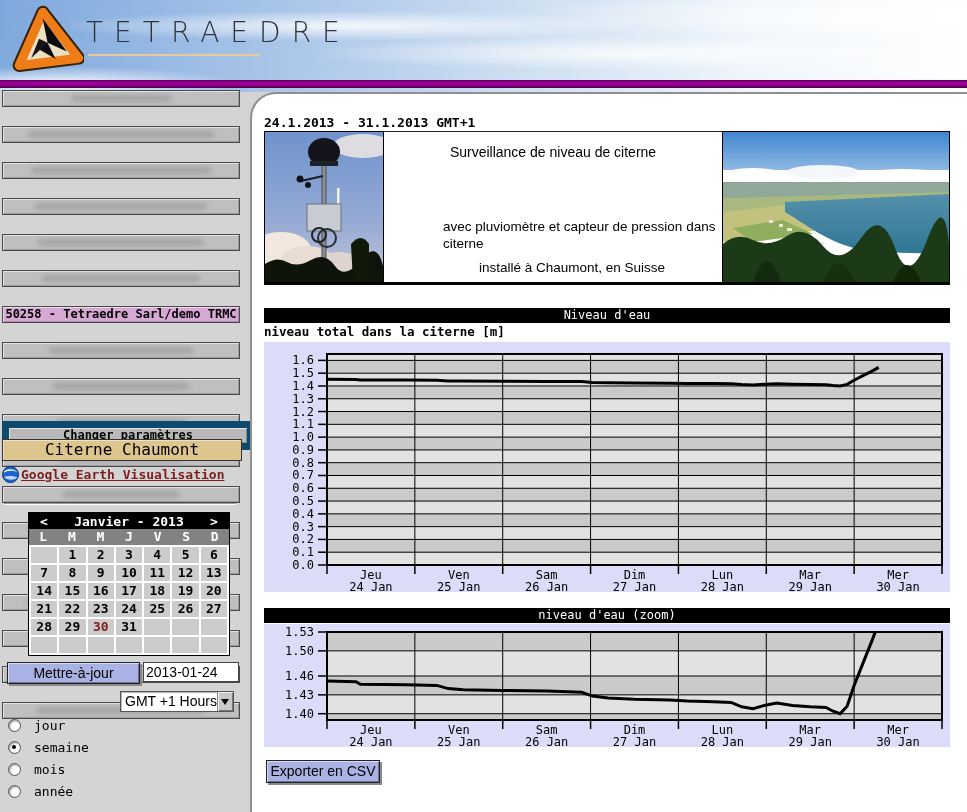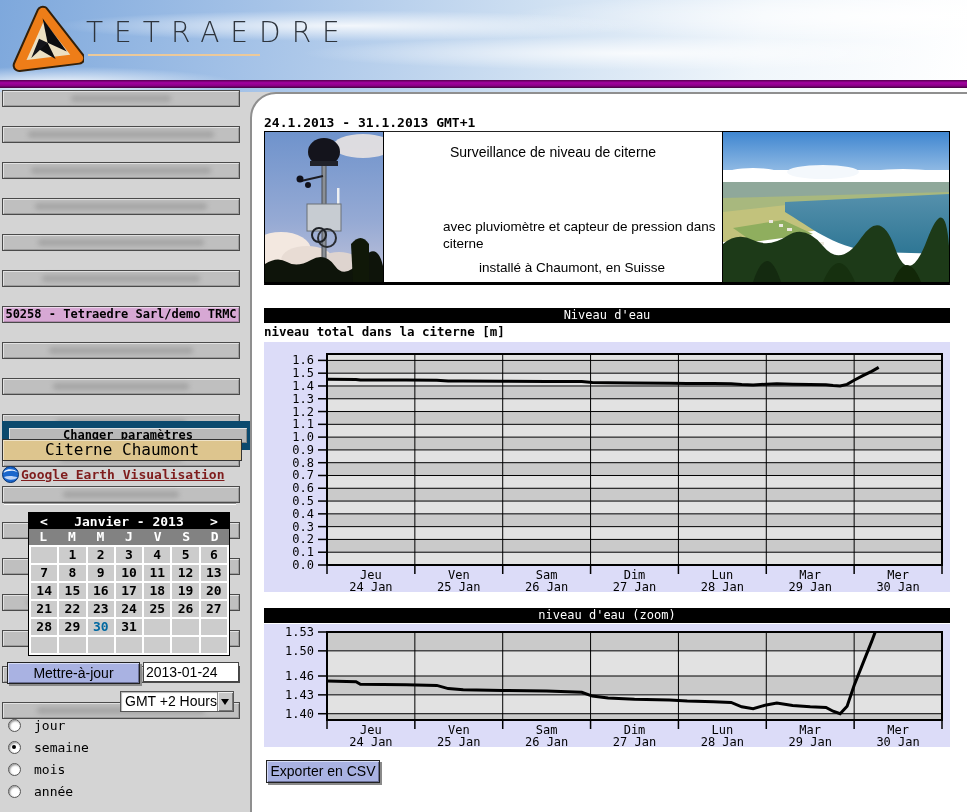--- a/index.html
+++ b/index.html
@@ -40,21 +40,21 @@
   
   .cal{position:absolute;left:28px;top:512px;width:200px;border:1px solid #000;background:#fff;}
   .cal-title{height:16px;background:#000;color:#fff;font-size:13px;font-weight:bold;
     display:flex;align-items:center;}
   .cal-title .nav{width:30px;text-align:center;cursor:pointer;}
   .cal-title .ttl{flex:1;text-align:center;}
   .cal-days{height:16px;background:#828282;display:grid;grid-template-columns:repeat(7,1fr);}
   .cal-days span{color:#fff;font-size:13px;font-weight:bold;text-align:center;line-height:16px;}
   .cal-grid{display:grid;grid-template-columns:repeat(7,1fr);grid-gap:2px;padding:2px;background:#fff;}
   .cal-cell{height:16px;background:#ccc;font-size:13px;font-weight:bold;text-align:center;line-height:16px;}
-  .cal-cell.hl{color:#0369a1;}
+  .cal-cell.hl{color:#7f1d1d;}
   
   .btn-lav{position:absolute;border:1px solid #222;background:#a9b2e2;
     box-shadow:inset 1px 1px 0 #d6dcf6, inset -1px -1px 0 #6a6f96, 2px 2px 0 #8a8a8a;
     font-family:"Liberation Sans",sans-serif;font-size:14px;text-align:center;}
   .update-btn{left:7px;top:662px;width:131px;height:20px;line-height:20px;}
   .date-input{position:absolute;left:143px;top:662px;width:90px;height:18px;border:1px solid #444;
     background:#fff;font-family:"Liberation Sans",sans-serif;font-size:14px;padding:0 2px;}
   .tz-select{position:absolute;left:120px;top:691px;width:112px;height:19px;border:1px solid #555;
     background:#fff;display:flex;box-shadow:inset 1px 1px 1px rgba(0,0,0,.3);}
   .tz-value{flex:1;font-family:"Liberation Sans",sans-serif;font-size:14px;line-height:19px;padding-left:4px;white-space:nowrap;}
@@ -232,21 +232,21 @@
         <div class="cal-cell"></div>
         <div class="cal-cell"></div>
         <div class="cal-cell"></div>
         <div class="cal-cell"></div>
       </div>
   </div>
 
   <div class="btn-lav update-btn">Mettre-à-jour</div>
   <input class="date-input" value="2013-01-24" style="">
   <div class="tz-select">
-    <span class="tz-value">GMT +2 Hours</span>
+    <span class="tz-value">GMT +1 Hours</span>
     <span class="tz-btn">
         <span class="tz-arrow"></span>
       </span>
   </div>
   <div class="radio-col">
       <div class="radio-row">
         <span class="radio"></span>
         <span class="radio-label">jour</span>
       </div>
       <div class="radio-row">

